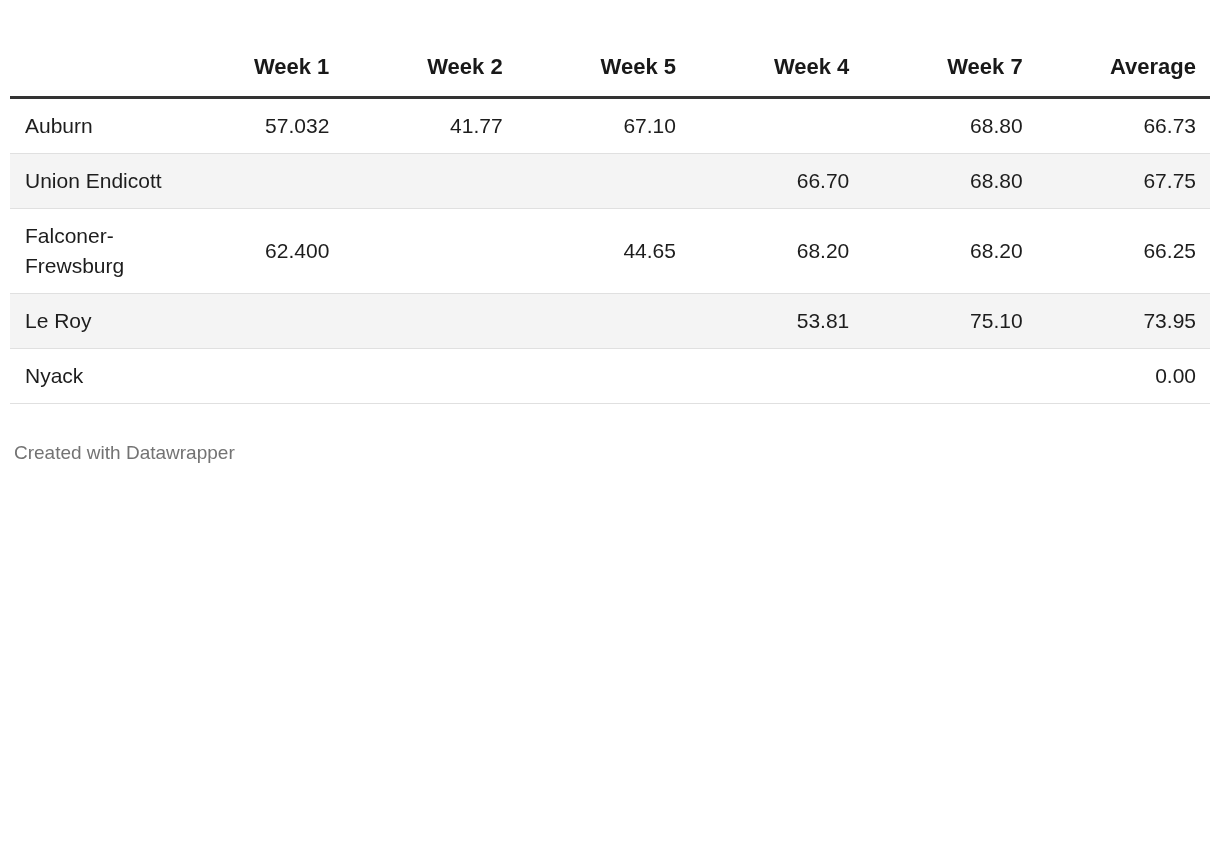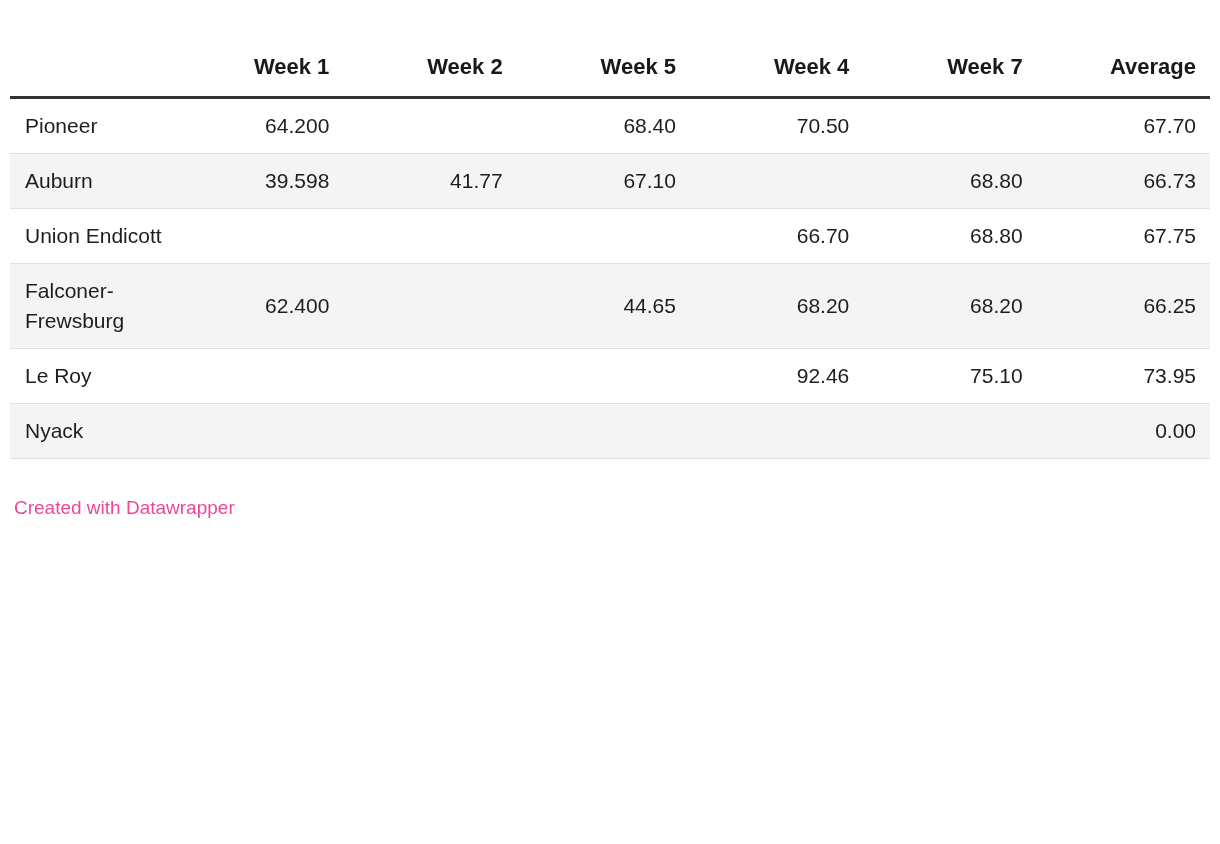--- a/index.html
+++ b/index.html
@@ -55,21 +55,21 @@
   tbody tr:nth-child(even) { background: #f4f4f4; }
 
   .footer {
     margin-top: 38px;
     padding-left: 4px;
     padding-bottom: 10px;
     font-size: 19px;
     color: #989898;
   }
   .footer a {
-    color: #ec4899;
+    color: #737373;
     text-decoration: none;
   }
 </style>
 </head>
 <body>
 
 <div class="chart-wrap">
   <table class="data-table">
     <colgroup>
       <col class="label-col">
@@ -86,31 +86,22 @@
           <th>Week 1</th>
           <th>Week 2</th>
           <th>Week 5</th>
           <th>Week 4</th>
           <th>Week 7</th>
           <th>Average</th>
         </tr>
     </thead>
     <tbody>
         <tr>
-          <td class="row-label">Pioneer</td>
-          <td>64.200</td>
-          <td></td>
-          <td>68.40</td>
-          <td>70.50</td>
-          <td></td>
-          <td>67.70</td>
-        </tr>
-        <tr>
           <td class="row-label">Auburn</td>
-          <td>39.598</td>
+          <td>57.032</td>
           <td>41.77</td>
           <td>67.10</td>
           <td></td>
           <td>68.80</td>
           <td>66.73</td>
         </tr>
         <tr>
           <td class="row-label">Union Endicott</td>
           <td></td>
           <td></td>
@@ -126,21 +117,21 @@
           <td>44.65</td>
           <td>68.20</td>
           <td>68.20</td>
           <td>66.25</td>
         </tr>
         <tr>
           <td class="row-label">Le Roy</td>
           <td></td>
           <td></td>
           <td></td>
-          <td>92.46</td>
+          <td>53.81</td>
           <td>75.10</td>
           <td>73.95</td>
         </tr>
         <tr>
           <td class="row-label">Nyack</td>
           <td></td>
           <td></td>
           <td></td>
           <td></td>
           <td></td>

